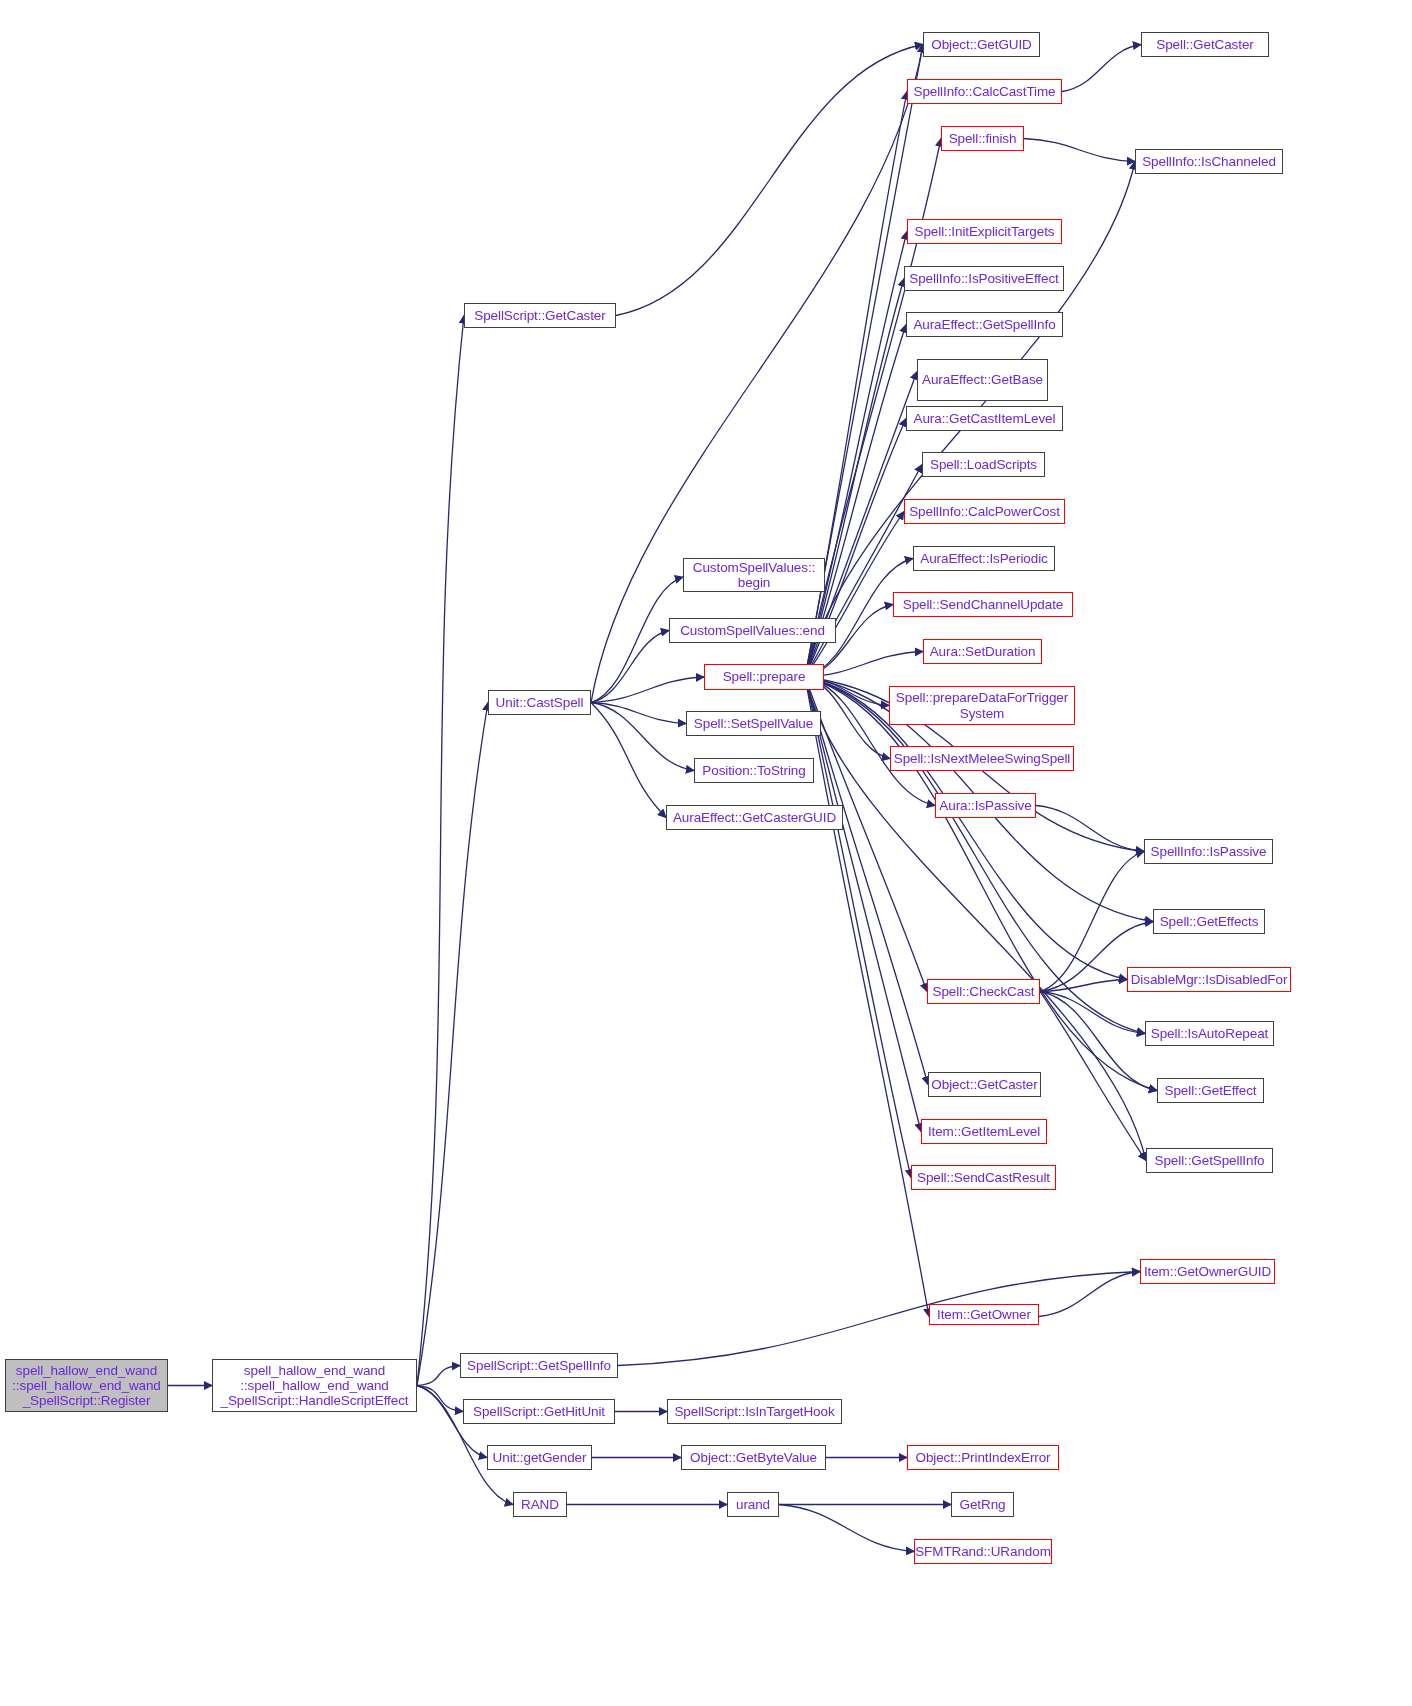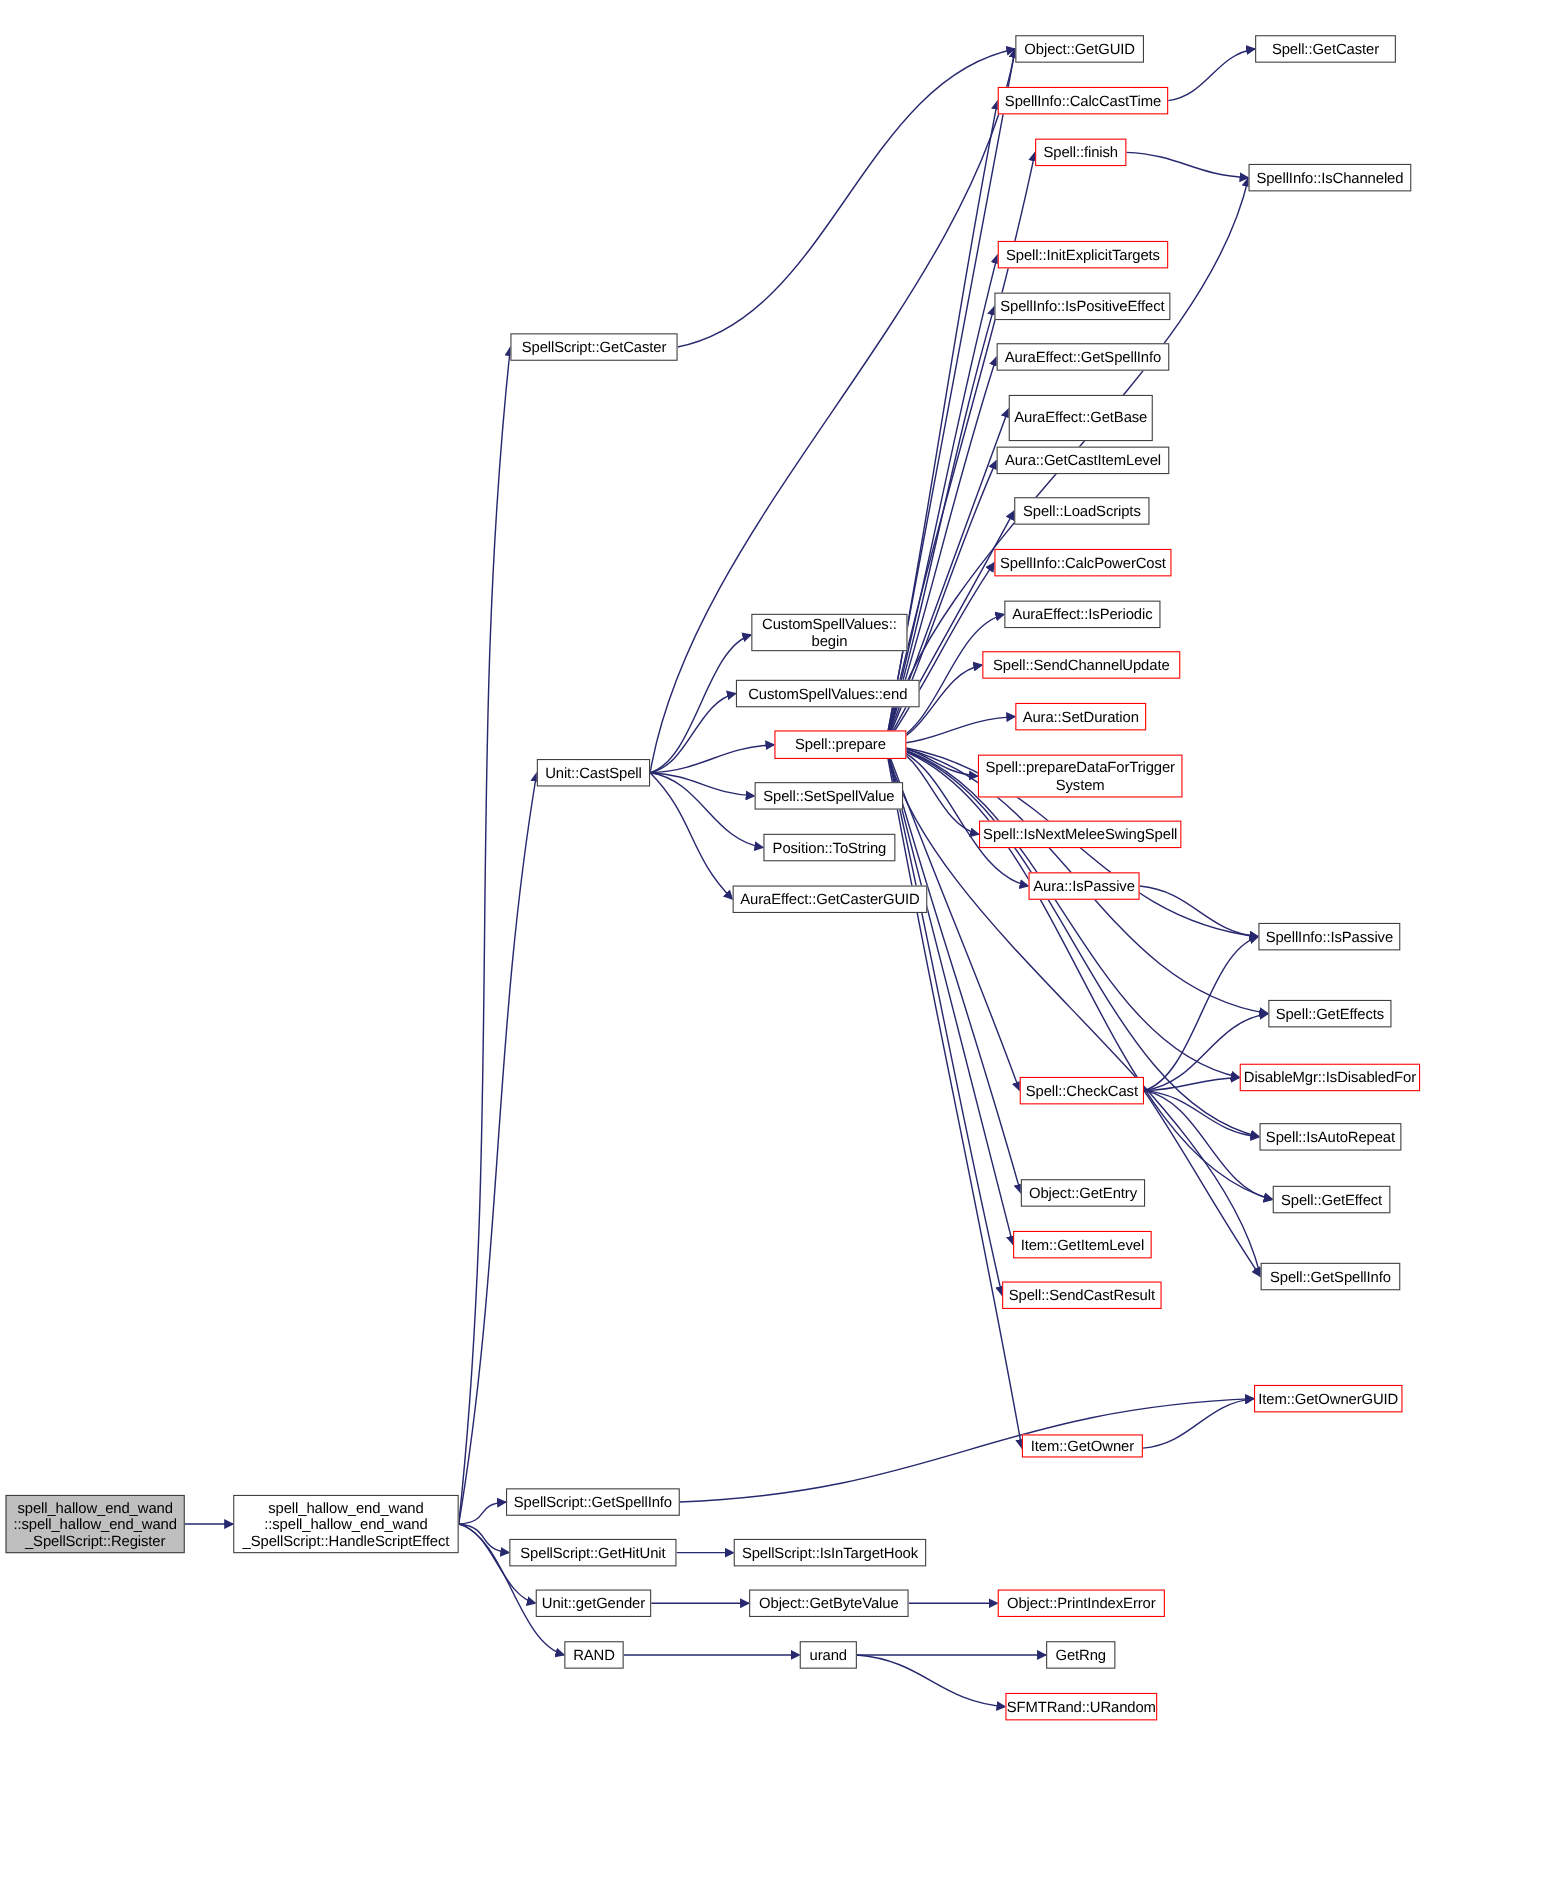--- a/index.html
+++ b/index.html
@@ -23,21 +23,21 @@
   }
   .node {
     position: absolute;
     box-sizing: border-box;
     display: flex;
     align-items: center;
     justify-content: center;
     text-align: center;
     background: #ffffff;
     border: 1px solid #404040;
-    color: #000000;
+    color: #6d28d9;
     font-size: 13.5px;
     line-height: 1.12;
     letter-spacing: -0.1px;
     white-space: pre-line;
     cursor: pointer;
     padding: 0 3px;
   }
   .node.red {
     border-color: #ff0000;
   }
@@ -146,21 +146,21 @@
       <div class="node" style="left: 922px; top: 452px; width: 123px; height: 25px;">Spell::LoadScripts</div>
       <div class="node red" style="left: 904px; top: 499px; width: 161px; height: 25px;">SpellInfo::CalcPowerCost</div>
       <div class="node" style="left: 913px; top: 546px; width: 142px; height: 25px;">AuraEffect::IsPeriodic</div>
       <div class="node red" style="left: 893px; top: 592px; width: 180px; height: 25px;">Spell::SendChannelUpdate</div>
       <div class="node red" style="left: 923px; top: 639px; width: 119px; height: 25px;">Aura::SetDuration</div>
       <div class="node red" style="left: 889px; top: 686px; width: 186px; height: 39px;">Spell::prepareDataForTrigger
 System</div>
       <div class="node red" style="left: 890px; top: 746px; width: 184px; height: 25px;">Spell::IsNextMeleeSwingSpell</div>
       <div class="node red" style="left: 935px; top: 793px; width: 101px; height: 25px;">Aura::IsPassive</div>
       <div class="node red" style="left: 927px; top: 979px; width: 113px; height: 25px; text-align: center;">Spell::CheckCast</div>
-      <div class="node" style="left: 928px; top: 1072px; width: 113px; height: 25px;">Object::GetEntry</div>
+      <div class="node" style="left: 928px; top: 1072px; width: 113px; height: 25px;">Object::GetCaster</div>
       <div class="node red" style="left: 921px; top: 1119px; width: 126px; height: 25px;">Item::GetItemLevel</div>
       <div class="node red" style="left: 911px; top: 1165px; width: 145px; height: 25px;">Spell::SendCastResult</div>
       <div class="node red" style="left: 929px; top: 1304px; width: 110px; height: 21px;">Item::GetOwner</div>
       <div class="node" style="left: 1141px; top: 32px; width: 128px; height: 25px;">Spell::GetCaster</div>
       <div class="node" style="left: 1135px; top: 149px; width: 148px; height: 25px;">SpellInfo::IsChanneled</div>
       <div class="node" style="left: 1144px; top: 839px; width: 129px; height: 25px;">SpellInfo::IsPassive</div>
       <div class="node" style="left: 1153px; top: 909px; width: 112px; height: 25px;">Spell::GetEffects</div>
       <div class="node red" style="left: 1127px; top: 967px; width: 164px; height: 25px;">DisableMgr::IsDisabledFor</div>
       <div class="node" style="left: 1145px; top: 1021px; width: 129px; height: 25px;">Spell::IsAutoRepeat</div>
       <div class="node" style="left: 1157px; top: 1078px; width: 107px; height: 25px;">Spell::GetEffect</div>

